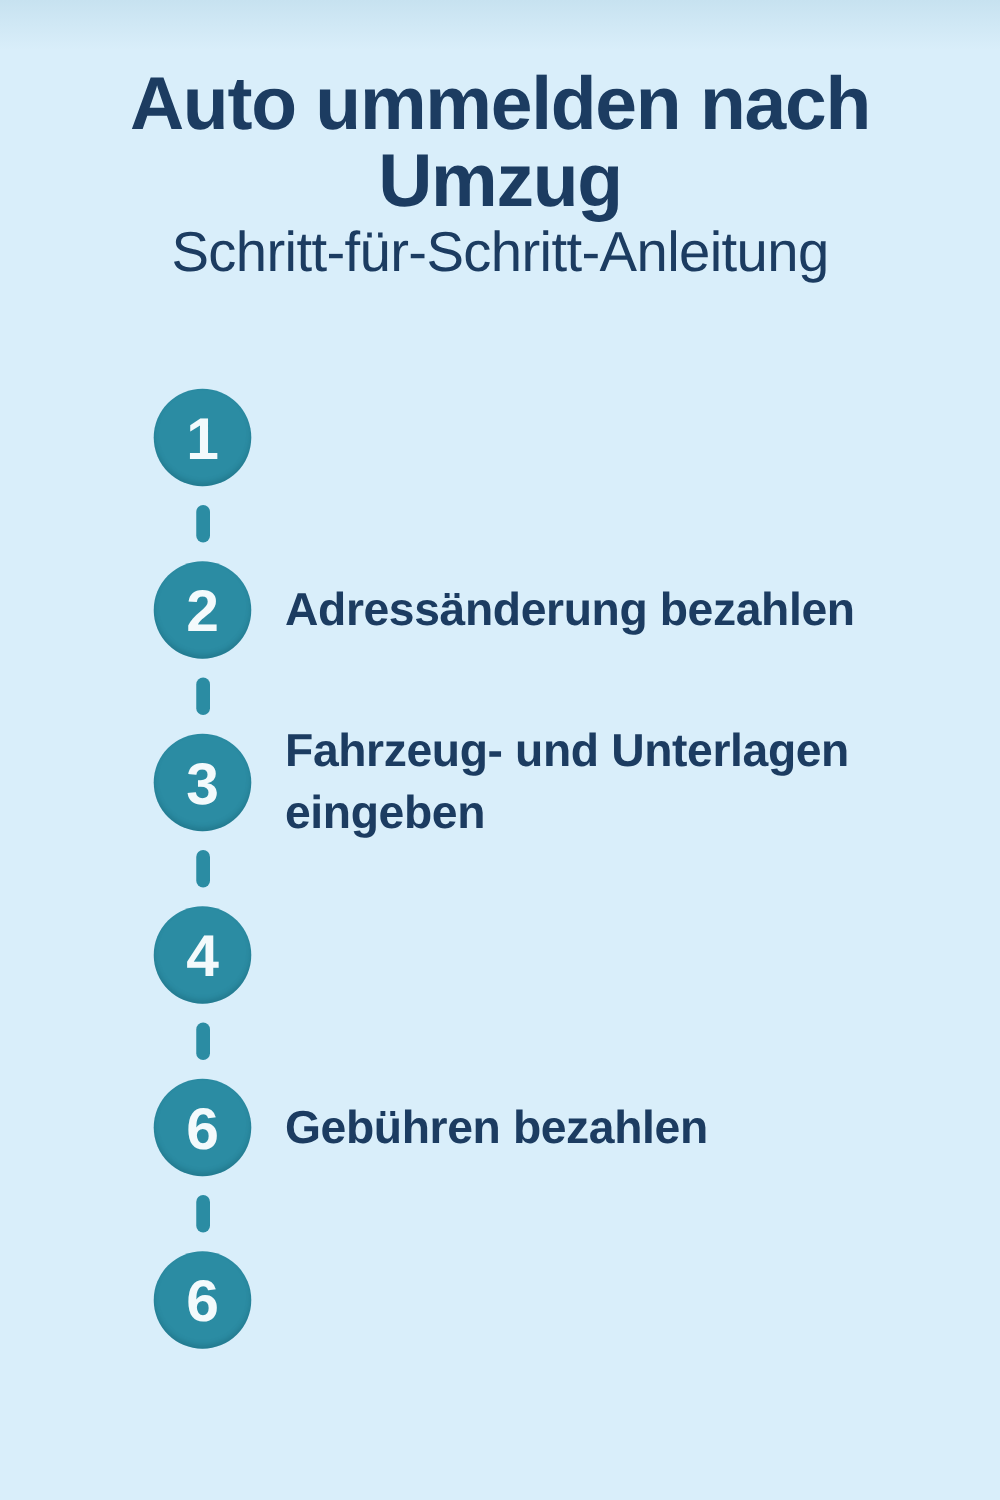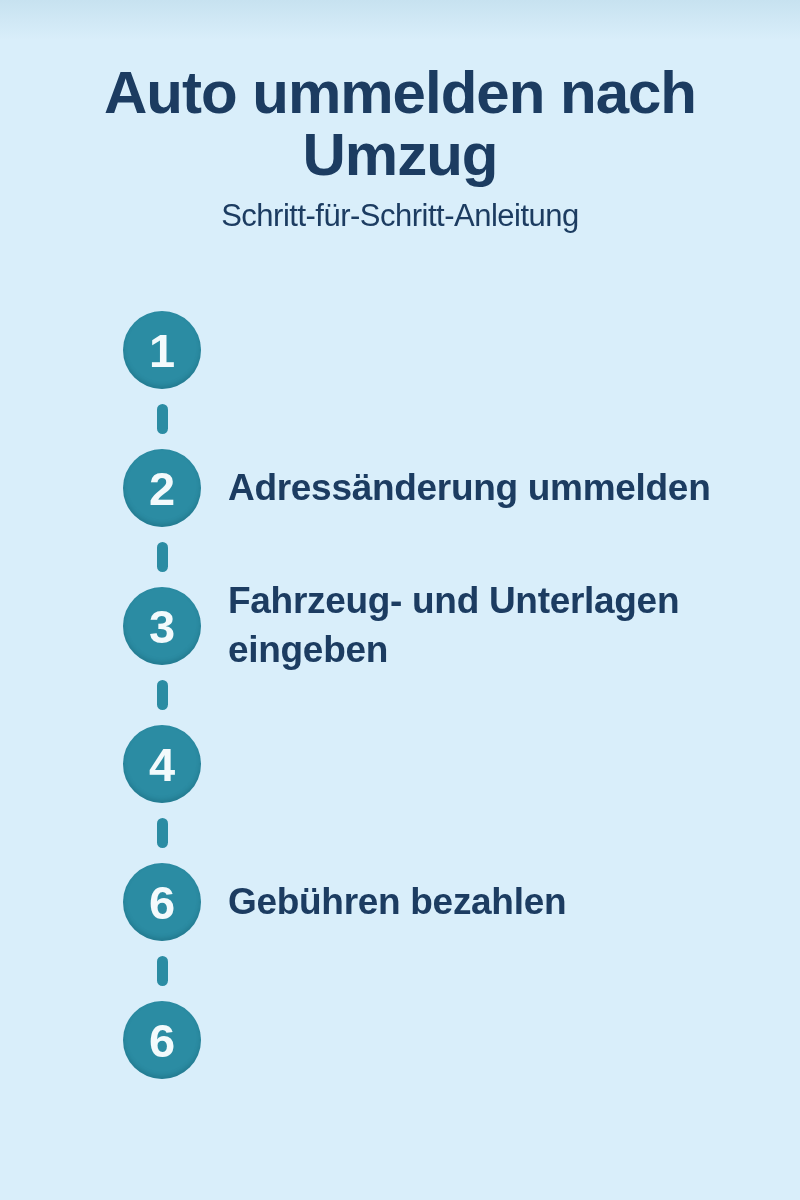--- a/index.html
+++ b/index.html
@@ -20,30 +20,30 @@
     color: #1c3c61;
   }
   .header {
     position: absolute;
     top: 52px;
     left: 0;
     width: 800px;
     text-align: center;
   }
   .title {
-    margin: 10px;
+    margin: 0;
     font-size: 60px;
     line-height: 1.04;
     font-weight: 700;
     letter-spacing: -1px;
     color: #1c3c61;
   }
   .subtitle {
-    margin: 12px 0 0 0;
-    font-size: 31px;
+    margin: 0 0 0 0;
+    font-size: 45px;
     line-height: 1.1;
     font-weight: 500;
     letter-spacing: -0.5px;
     color: #1c3c61;
   }
   .steps {
     position: absolute;
     left: 123px;
     top: 311px;
     display: flex;
@@ -100,21 +100,21 @@
     <h2 class="subtitle">Schritt-für-Schritt-Anleitung</h2>
   </div>
 
   <div class="steps">
     <div class="step">
       <div class="circle">1</div>
     </div>
 
     <div class="step">
       <div class="circle">2</div>
-      <div class="label">Adressänderung ummelden</div>
+      <div class="label">Adressänderung bezahlen</div>
     </div>
 
     <div class="step">
       <div class="circle">3</div>
       <div class="label">Fahrzeug- und Unterlagen eingeben</div>
     </div>
 
     <div class="step">
       <div class="circle">4</div>
     </div>

